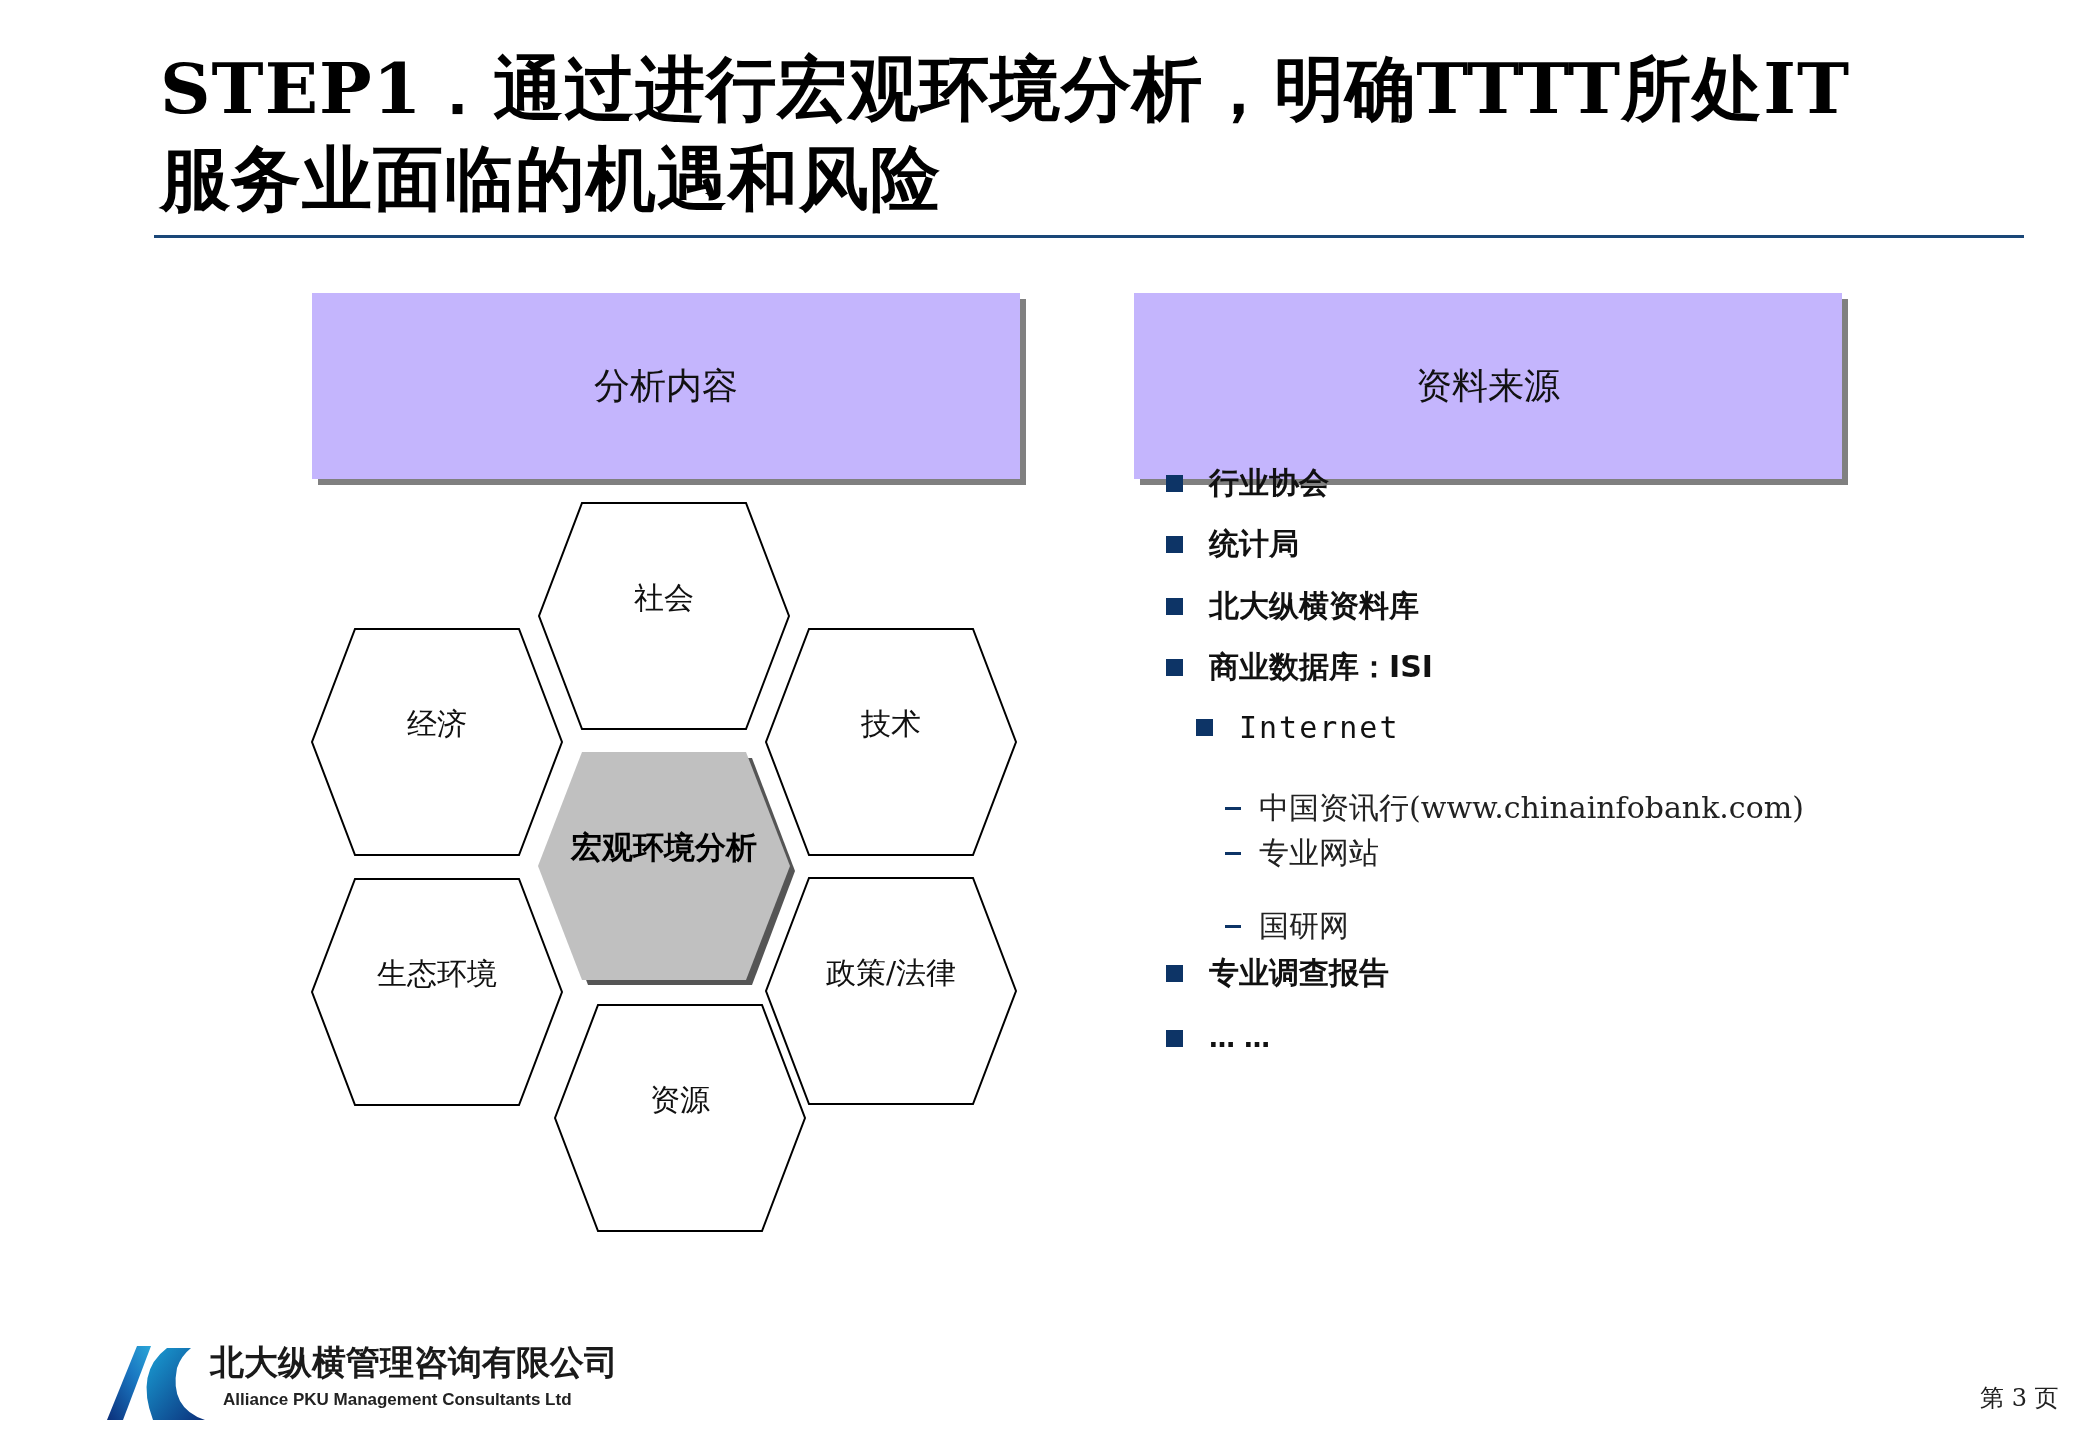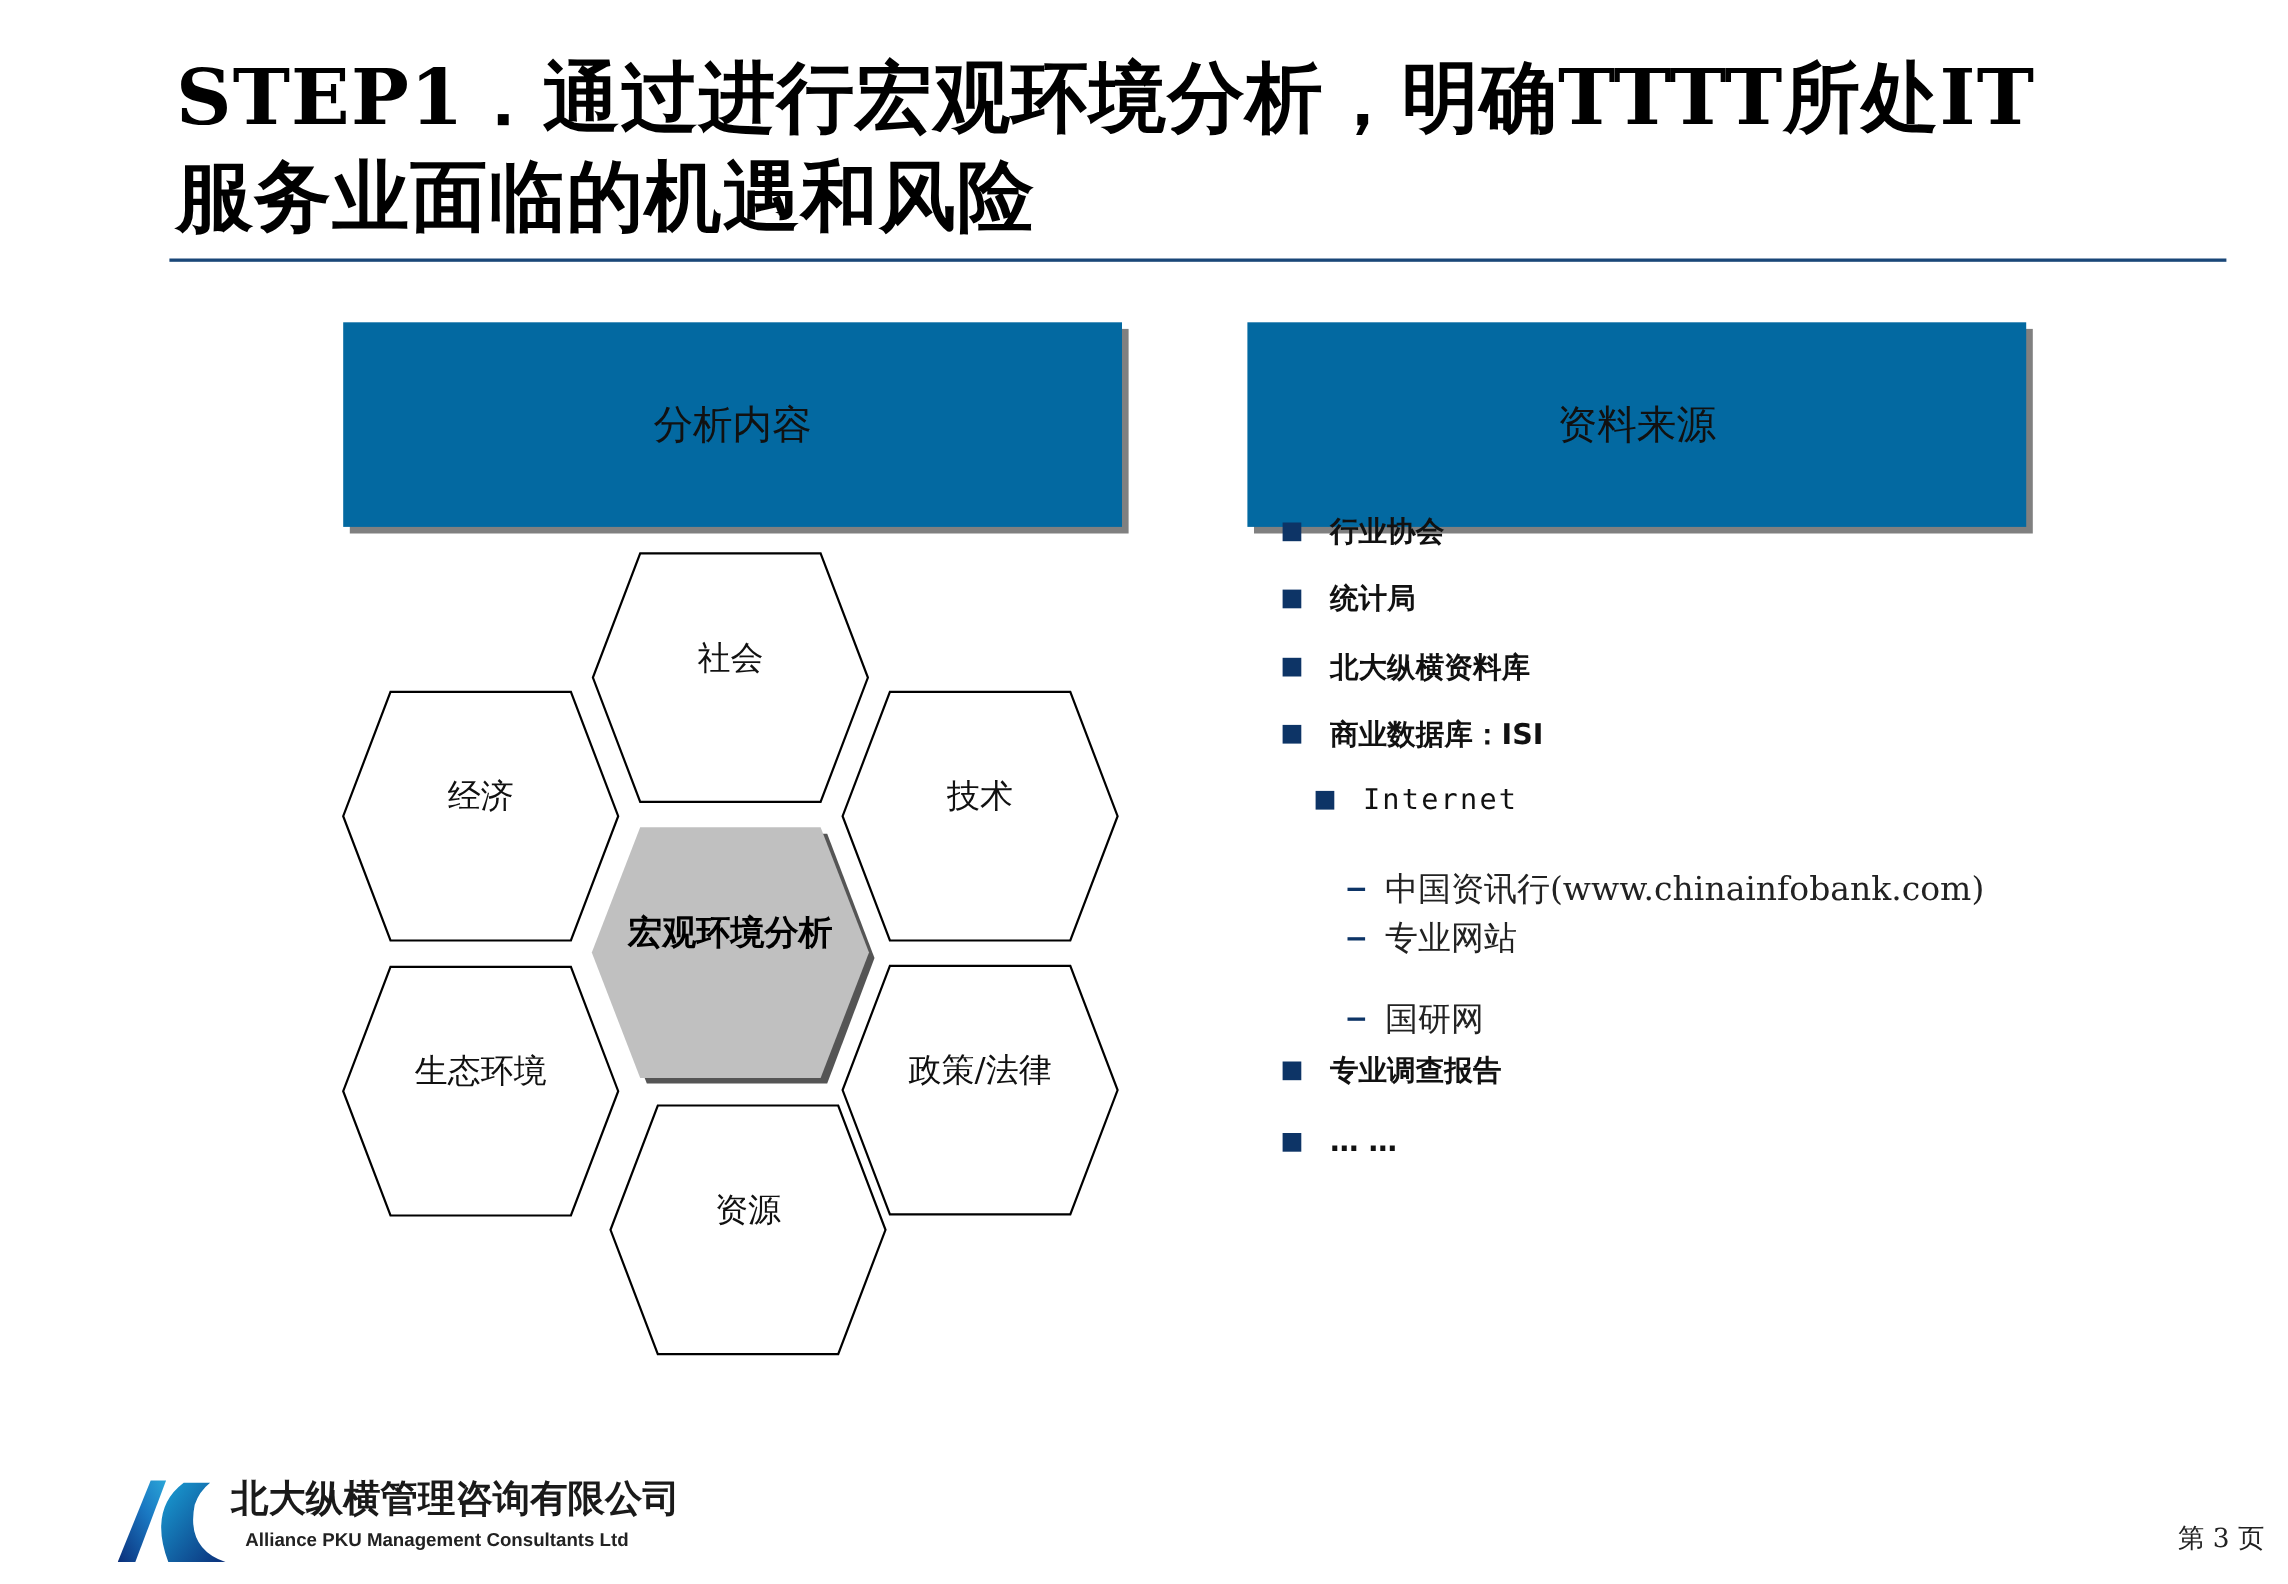--- a/index.html
+++ b/index.html
@@ -2,33 +2,33 @@
 <html><head>
 <meta charset="utf-8">
 <style>
   html, body { margin:0; padding:0; }
   body { width:2080px; height:1440px; position:relative; background:#ffffff; overflow:hidden;
          font-family:"DejaVu Serif", "Liberation Serif", serif; color:#000; }
   .abs { position:absolute;margin-left:47px; }
   .title { left:113px; top:44px; font-size:70px; line-height:90px; font-weight:bold; white-space:pre-line;
            font-family:"DejaVu Serif", "Liberation Serif", serif; letter-spacing:1px; }
   .divider { left:107px; top:235px; width:1870px; height:3px; background:#1a4778; }
-  .hdr { height:186px; background:#0369a1; box-shadow:6px 6px 0 #808080;
+  .hdr { height:186px; background:#c4b5fd; box-shadow:6px 6px 0 #808080;
          display:flex; align-items:center; justify-content:center; font-size:36px; color:#111;
          font-family:"DejaVu Serif", "Liberation Serif", serif; }
   .hex { width:252px; height:228px; }
   .hex svg { position:absolute; left:0; top:0; overflow:visible; }
   .hex-label { position:absolute; left:0; top:0; width:252px; height:192px; display:flex;
                align-items:center; justify-content:center; font-size:30px; color:#111;
                font-family:"DejaVu Serif", "Liberation Serif", serif; }
   .hex-center .hex-label { font-weight:bold; font-size:31px; font-family:"DejaVu Sans", "Liberation Sans", sans-serif; color:#000; }
   .list { left:1119px; top:0; }
   .li { position:absolute; left:0; display:flex; align-items:center; height:40px; white-space:nowrap; }
   .bullet { width:17px; height:17px; background:#0d3466; margin-right:26px; flex:0 0 auto; }
-  .li-text { font-size:26px; font-weight:bold; font-family:"DejaVu Sans", "Liberation Sans", sans-serif; color:#111; }
+  .li-text { font-size:30px; font-weight:bold; font-family:"DejaVu Sans", "Liberation Sans", sans-serif; color:#111; }
   .li-text.mono { font-family:"DejaVu Sans Mono", "Liberation Mono", monospace; font-weight:normal; letter-spacing:2px; }
   .sub { position:absolute; left:59px; display:flex; align-items:center; height:40px; white-space:nowrap; }
   .dash { width:16px; height:3px; background:#0d3466; margin-right:18px; }
   .sub-text { font-size:30px; color:#222; font-family:"DejaVu Serif", "Liberation Serif", serif; }
   .logo { left:60px; top:1340px; width:470px; height:82px; }
   .logo-cn { position:absolute; left:103px; top:0; font-size:34px; font-weight:bold; color:#1a1a1a;
              font-family:Liberation Mono, monospace; letter-spacing:0px; white-space:nowrap; }
   .logo-en { position:absolute; left:116px; top:50px; font-size:17px; font-weight:bold; color:#222;
              font-family:"Liberation Sans", "DejaVu Sans", sans-serif; white-space:nowrap; }
   .pageno { left:1933px; top:1382px; font-size:24px; color:#222; font-family:"DejaVu Serif", "Liberation Serif", serif; white-space:nowrap; }

